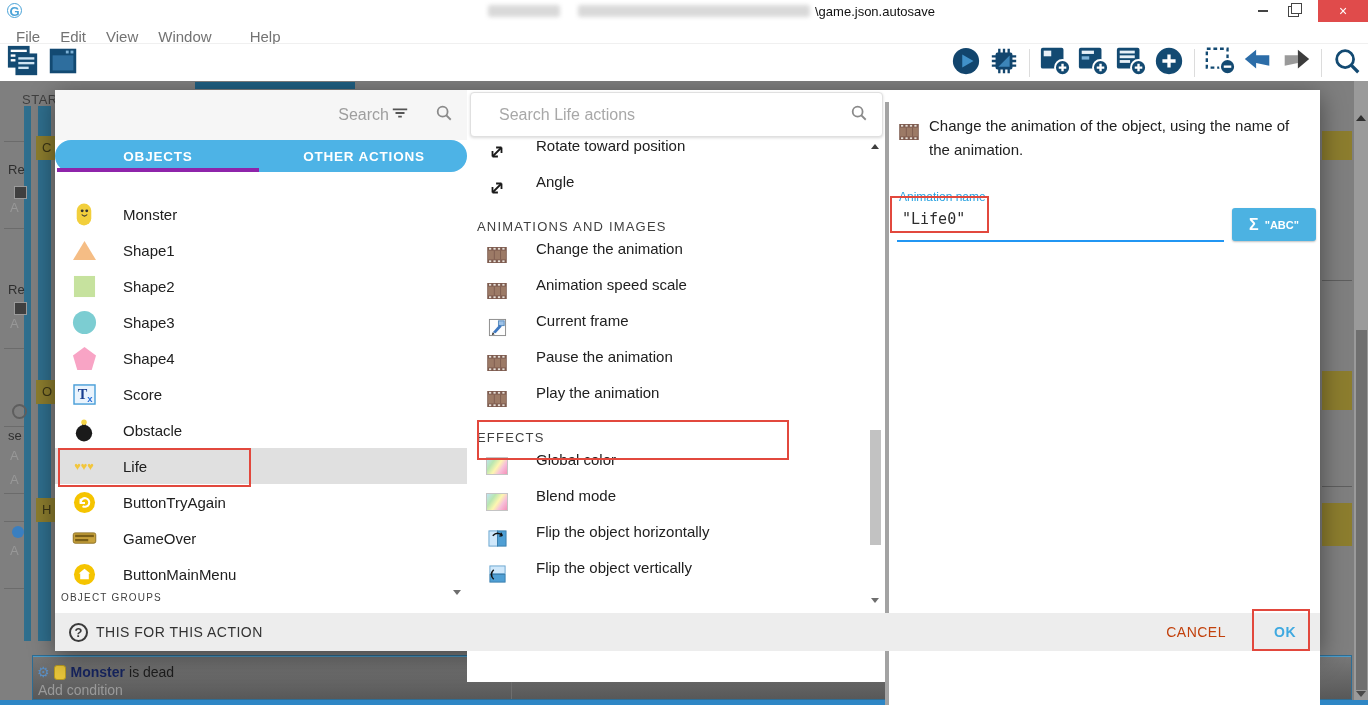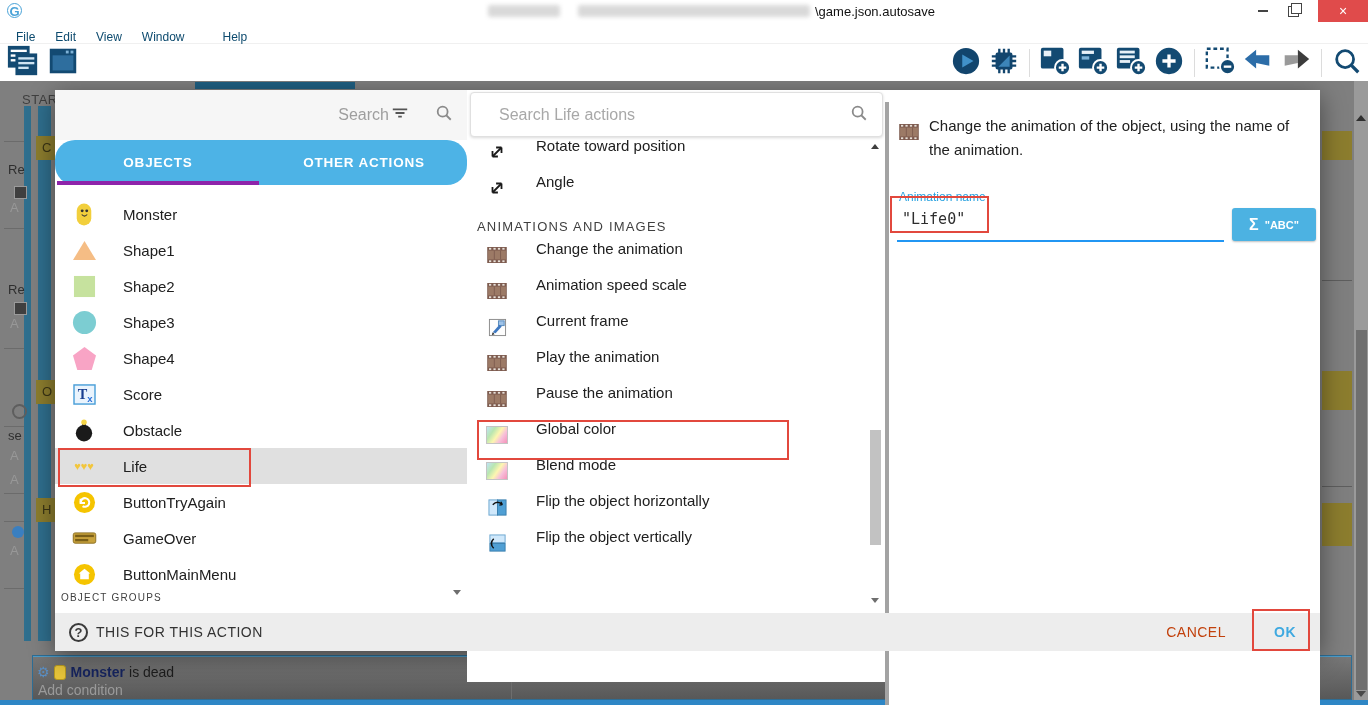--- a/index.html
+++ b/index.html
@@ -15,21 +15,21 @@
   .title-text{position:absolute;left:815px;top:4px;font-size:13px;color:#111;}
   .win-btn{position:absolute;top:0;height:22px;display:flex;align-items:center;justify-content:center;color:#333;}
   .btn-min{left:1248px;width:30px;}
   .btn-min i{display:block;width:10px;height:2px;background:#444;}
   .btn-max{left:1278px;width:30px;}
   .btn-max i{display:block;width:9px;height:9px;border:1px solid #444;position:relative;}
   .btn-max i:before{content:"";position:absolute;left:2px;top:-4px;width:9px;height:9px;border:1px solid #444;background:#fff;}
   .btn-close{left:1318px;width:50px;background:#e04b4b;color:#fff;font-size:14px;}
 
   .menubar{position:absolute;left:0;top:22px;width:1368px;height:22px;background:#fff;display:flex;align-items:center;padding-left:6px;box-sizing:border-box;z-index:40;border-bottom:1px solid #f0f0f0;}
-  .menu-item{font-size:12px;color:#0c4a6e;padding:0 10px;cursor:default;margin-top:8px;}
+  .menu-item{font-size:15px;color:#737373;padding:0 10px;cursor:default;margin-top:8px;}
   .menu-item:nth-child(5){margin-left:18px;}
 
   .toolbar{position:absolute;left:0;top:44px;width:1368px;height:37px;background:#fff;z-index:40;display:flex;align-items:center;}
   .tb-left{display:flex;align-items:center;gap:6px;padding-left:6px;}
   .tb-spacer{flex:1;}
   .tb-right{display:flex;align-items:center;gap:4px;padding-right:4px;}
   .tb-btn{width:34px;height:34px;display:flex;align-items:center;justify-content:center;}
   .tb-sep{width:1px;height:28px;background:#dcdcdc;margin:0 4px;}
 
   
@@ -67,21 +67,21 @@
   .add-act{position:absolute;left:488px;top:8px;font-size:14px;color:#9a9a9a;}
   .bottom-strip{position:absolute;left:0;top:700px;width:1368px;height:5px;background:#2e86c5;z-index:3;}
 
   
   .dialog{position:absolute;left:55px;top:90px;width:1265px;height:561px;background:#fff;z-index:10;box-shadow:0 6px 24px rgba(0,0,0,0.45);}
   .left-panel{position:absolute;left:0;top:0;width:412px;height:523px;background:#fff;}
   .lp-search{position:absolute;left:0;top:0;width:412px;height:50px;background:#f6f6f6;display:flex;align-items:center;padding:0 14px 0 20px;box-sizing:border-box;}
   .lp-search input{flex:1;border:none;outline:none;background:transparent;font-size:16px;color:#0f172a;font-family:"Liberation Sans",sans-serif;text-align:right;}
   .lp-search input::placeholder{color:#9e9e9e;}
   .icon-gap{width:26px;}
-  .tabs{position:absolute;left:0;top:50px;width:412px;height:45px;background:#4db3e6;display:flex;border-radius:20px;}
+  .tabs{position:absolute;left:0;top:50px;width:412px;height:32px;background:#4db3e6;display:flex;border-radius:20px;}
   .tab{width:206px;display:flex;align-items:center;justify-content:center;color:#fff;font-size:13.5px;font-weight:bold;letter-spacing:0.8px;position:relative;cursor:pointer;}
   .tab.active:after{content:"";position:absolute;left:2px;right:2px;bottom:0;height:4px;background:#8e24aa;}
   .obj-list{position:absolute;left:0;top:95px;width:412px;height:407px;padding-top:11px;box-sizing:content-box;overflow:hidden;}
   .obj-row{height:36px;display:flex;align-items:center;padding-left:14px;}
   .obj-row.selected{background:#e0e0e0;}
   .obj-icon{width:30px;height:30px;display:flex;align-items:center;justify-content:center;}
   .obj-label{margin-left:24px;font-size:15px;color:#202020;}
   .hearts{color:#f2c63d;font-size:11px;letter-spacing:0px;}
   .groups-header{position:absolute;left:6px;top:502px;font-size:10px;color:#3f3f3f;letter-spacing:1.2px;}
   .lp-scroll-dn{position:absolute;left:398px;top:500px;}
@@ -523,42 +523,43 @@
                   <rect x="12" y="1" width="2.5" height="2"></rect>
                   <rect x="17" y="1" width="2.5" height="2"></rect>
                   <rect x="2" y="15" width="2.5" height="2"></rect>
                   <rect x="7" y="15" width="2.5" height="2"></rect>
                   <rect x="12" y="15" width="2.5" height="2"></rect>
                   <rect x="17" y="15" width="2.5" height="2"></rect>
                 </g>
                 <path d="M8 4 v10 M15 4 v10" stroke="#7d5b4f"></path>
               </svg>
             </span>
-         <span class="a-label">Play the animation</span>
+         <span class="a-label">Pause the animation</span>
        </div>
           <div class="a-row">
          <span class="a-icon">
               <svg viewBox="0 0 22 18" width="20" height="16">
                 <rect x="0" y="0" width="22" height="18" fill="#7d5b4f"></rect>
                 <rect x="1" y="4" width="20" height="10" fill="#9c7a66"></rect>
                 <g fill="#e8e0d8">
                   <rect x="2" y="1" width="2.5" height="2"></rect>
                   <rect x="7" y="1" width="2.5" height="2"></rect>
                   <rect x="12" y="1" width="2.5" height="2"></rect>
                   <rect x="17" y="1" width="2.5" height="2"></rect>
                   <rect x="2" y="15" width="2.5" height="2"></rect>
                   <rect x="7" y="15" width="2.5" height="2"></rect>
                   <rect x="12" y="15" width="2.5" height="2"></rect>
                   <rect x="17" y="15" width="2.5" height="2"></rect>
                 </g>
                 <path d="M8 4 v10 M15 4 v10" stroke="#7d5b4f"></path>
               </svg>
             </span>
-         <span class="a-label">Pause the animation</span>
-       </div>
+         <span class="a-label">Play the animation</span>
+       </div>
+          <div class="a-header">EFFECTS</div>
           <div class="a-row">
          <span class="a-icon">
               <span class="ico-colors"></span>
             </span>
          <span class="a-label">Global color</span>
        </div>
           <div class="a-row">
          <span class="a-icon">
               <span class="ico-colors"></span>
             </span>

